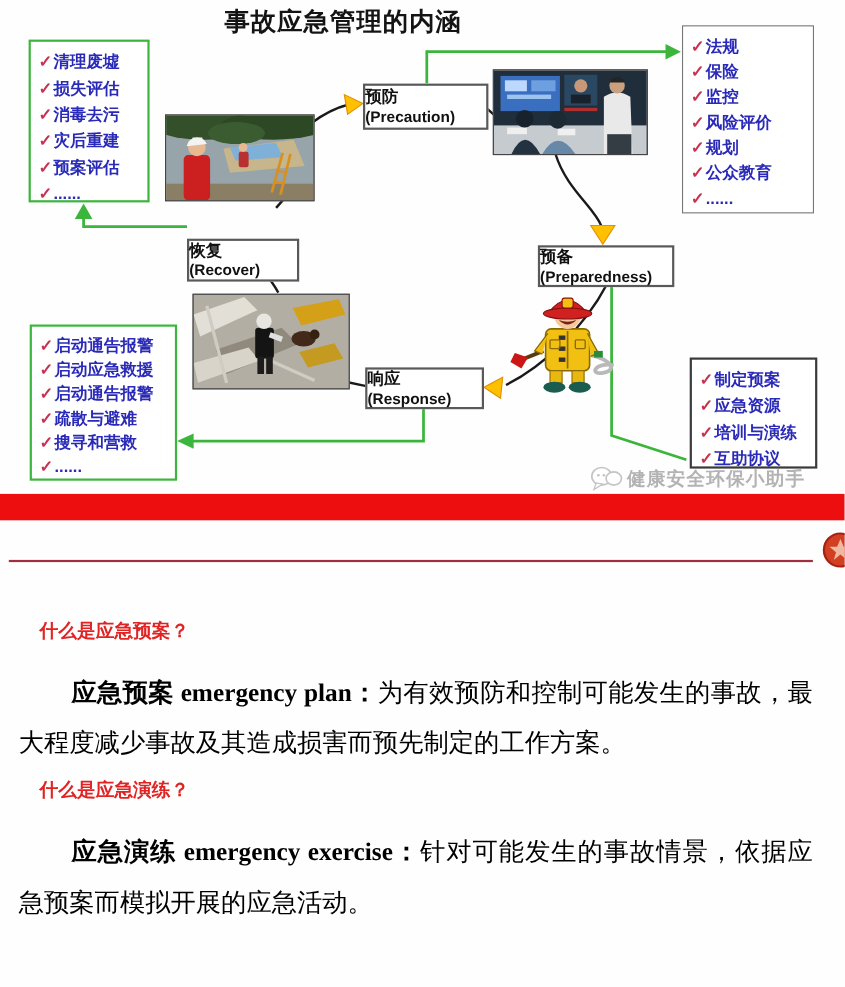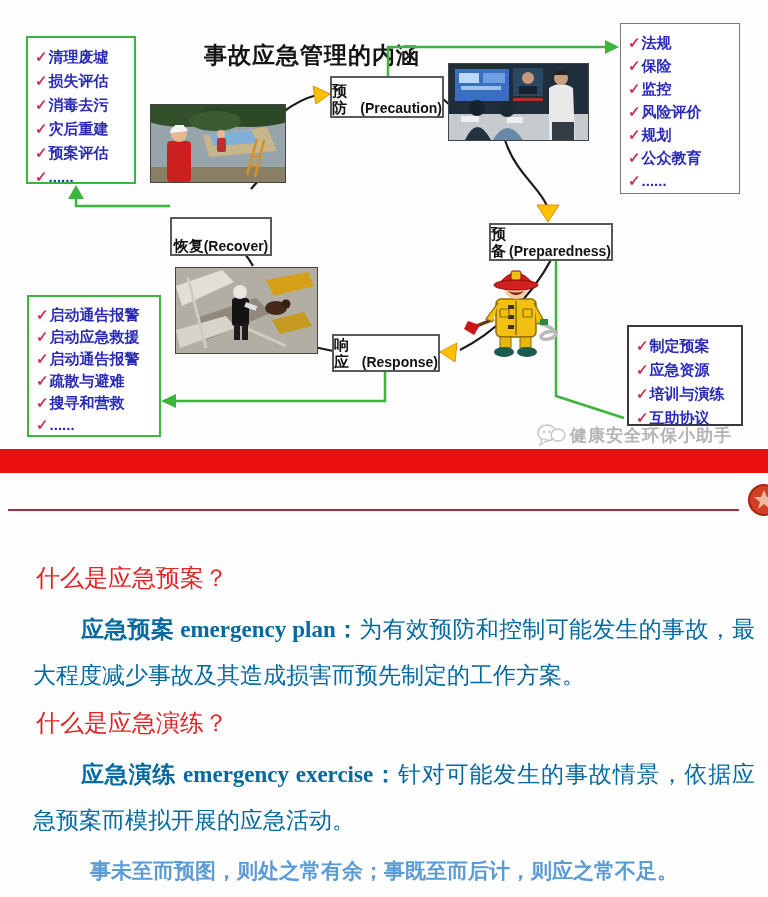--- a/index.html
+++ b/index.html
@@ -1,23 +1,23 @@
 <!DOCTYPE html>
 <html><head>
 <meta charset="utf-8">
 <style>
   html,body{margin:0;padding:0;background:#fff;}
   #page{position:relative;width:768px;height:897px;background:#fefefe;overflow:hidden;
         font-family:"Liberation Sans",sans-serif;}
   
-  .main-title{position:absolute;left:204px;top:4px;font-size:23px;font-weight:bold;color:#141414;letter-spacing:1px;margin-top:36px;}
+  .main-title{position:absolute;left:204px;top:4px;font-size:23px;font-weight:bold;color:#141414;letter-spacing:1px;}
   
   #connector-svg{position:absolute;left:0;top:0;width:768px;height:450px;z-index:1;}
   .stage{position:absolute;z-index:3;background:#fff;border:2px solid #595959;
-         display:flex;align-items:flex-end;justify-content:center;line-height:1.15;}
+         display:flex;flex-direction:column;align-items:flex-start;justify-content:center;line-height:1.15;}
   .stage-zh{font-size:15px;font-weight:bold;color:#111;}
   .stage-en{font-size:14px;font-weight:bold;color:#111;}
   #stage-precaution{left:330px;top:76px;width:110px;height:38px;}
   #stage-preparedness{left:489px;top:223px;width:120px;height:34px;}
   #stage-response{left:332px;top:334px;width:104px;height:34px;}
   #stage-recover{left:170px;top:188px;width:98px;height:35px;margin-top:29px;}
   
   .checklist{position:absolute;z-index:3;background:#fff;box-sizing:border-box;padding:7px 2px 2px 7px;}
   .checklist.green{border:2px solid #3cb53c;}
   .checklist.thin{border:1px solid #777;}
@@ -38,24 +38,24 @@
   #photo-rubble{left:175px;top:267px;width:141px;height:85px;}
   #firefighter{position:absolute;left:460px;top:263px;width:116px;height:100px;z-index:2;}
   
   .watermark{position:absolute;left:536px;top:423px;z-index:4;display:flex;align-items:center;gap:4px;}
   .watermark-text{font-size:17px;color:#b3b3b3;font-weight:bold;letter-spacing:1px;}
   
   .red-banner{position:absolute;left:0;top:449px;width:768px;height:24px;background:#ed0f0f;z-index:5;}
   .divider-line{position:absolute;left:8px;top:509px;width:731px;height:2px;background:#a03040;}
   .divider-emblem{position:absolute;left:747px;top:483px;width:34px;height:34px;}
   
-  .q-heading{position:absolute;left:36px;font-size:24px;font-weight:normal;color:#e02424;}
+  .q-heading{position:absolute;left:36px;font-size:17px;font-weight:bold;color:#e02424;}
   #q1{top:562px;} #q2{top:707px;text-align:center;}
-  .body-para{position:absolute;left:33px;width:722px;margin:0;font-family:"Liberation Serif",serif;
-             font-size:23px;color:#0369a1;line-height:46px;text-indent:48px;text-align:justify;}
+  .body-para{position:absolute;left:17px;width:722px;margin:0;font-family:"Liberation Serif",serif;
+             font-size:23px;color:#000000;line-height:46px;text-indent:48px;text-align:justify;}
   #para1{top:607px;} #para2{top:752px;}
   .body-para b{font-weight:bold;}
   .quote{position:absolute;left:0;top:857px;width:768px;text-align:center;
          font-size:21px;font-weight:bold;color:#5b9bd5;}
 </style>
 </head>
 <body>
 
 <div id="page">
 
@@ -326,15 +326,14 @@
     <circle cx="17" cy="17" r="15" fill="none" stroke="#a82010" stroke-width="2"></circle>
     <path d="M 17,7 L 20,14 L 27,14 L 21,19 L 23,26 L 17,21 L 11,26 L 13,19 L 7,14 L 14,14 Z" fill="#f0b8a0"></path>
   </svg>
 
   <div class="q-heading" id="q1">什么是应急预案？</div>
   <p class="body-para" id="para1"><b>应急预案  emergency plan：</b><span>为有效预防和控制可能发生的事故，最大程度减少事故及其造成损害而预先制定的工作方案。</span></p>
 
   <div class="q-heading" id="q2">什么是应急演练？</div>
   <p class="body-para" id="para2"><b>应急演练  emergency exercise：</b><span>针对可能发生的事故情景，依据应急预案而模拟开展的应急活动。</span></p>
 
-  <div class="quote">事未至而预图，则处之常有余；事既至而后计，则应之常不足。</div>
 
 </div>
 
 </body></html>

